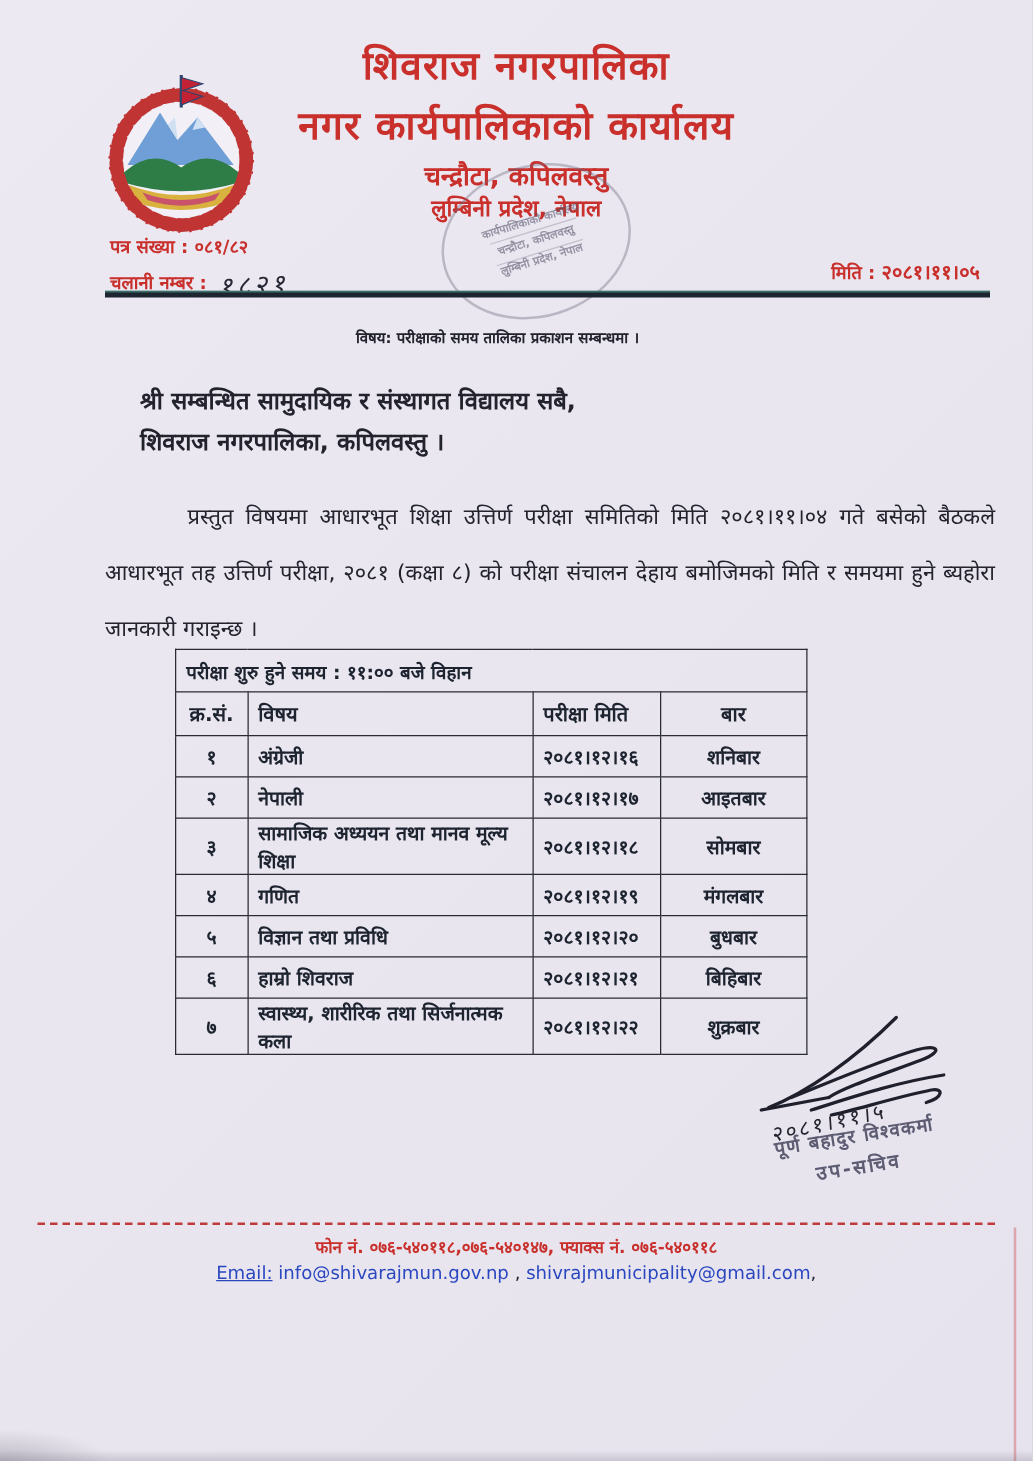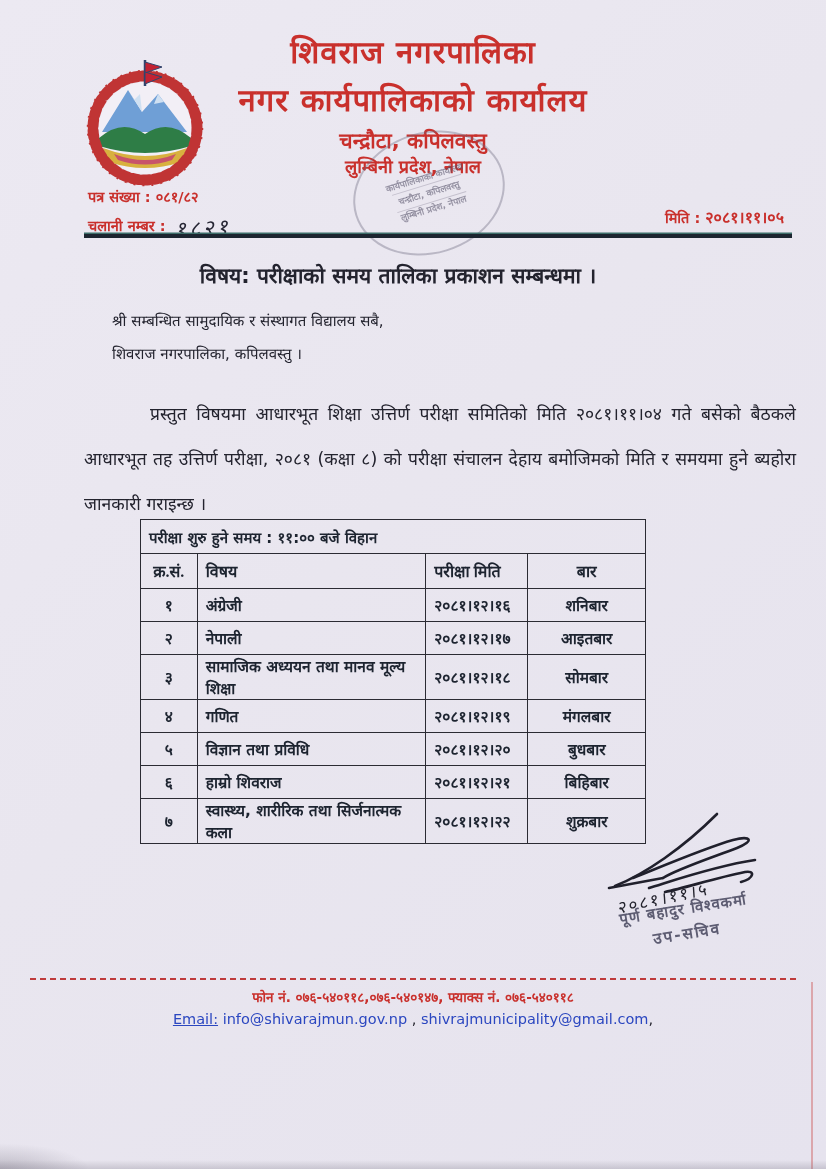--- a/index.html
+++ b/index.html
@@ -38,35 +38,35 @@
     display:inline-block;color:#262634;font-size:21px;font-weight:normal;
     transform:rotate(-3deg) skewX(-10deg);letter-spacing:3px;vertical-align:middle;margin-left:6px;
   }
   .meta-right{position:absolute;right:42px;top:206px;font-size:14.5px;font-weight:bold;color:#c9302c;}
   .meta-right .val{color:#c9302c;font-size:16px;}
   .rule{
     position:absolute;left:84px;top:234px;width:708px;height:4px;
     background:#1c2530;box-shadow:0 -1.5px 0 #3d6e6a;
   }
   
-  .subject{position:absolute;left:0;right:30px;top:261px;text-align:center;font-size:21px;font-weight:bold;color:#23232e;}
-  .recipient{position:absolute;left:112px;top:305px;font-size:15px;font-weight:normal;color:#23232e;line-height:33px;}
+  .subject{position:absolute;left:0;right:30px;top:261px;text-align:center;font-size:12px;font-weight:bold;color:#23232e;}
+  .recipient{position:absolute;left:112px;top:305px;font-size:19px;font-weight:bold;color:#23232e;line-height:33px;}
   .recipient .l2{}
   .body-para{
     position:absolute;left:84px;top:392px;width:712px;
     font-size:17.5px;color:#23232e;line-height:45px;text-indent:66px;text-align:justify;
   }
   
   .sched{position:absolute;left:140px;top:519px;width:506px;border-collapse:collapse;border-radius:10px;}
   .sched td,.sched th{
     border:1.6px solid #2b2b33;color:#1d2430;font-weight:bold;
     font-size:15.5px;padding:0 8px;height:32px;background:transparent;
   }
   .sched .caption-cell{text-align:left;font-size:15px;height:33px;}
-  .sched th{height:34px;font-size:16px;font-family:Liberation Serif, serif;}
+  .sched th{height:34px;font-size:16px;}
   .col-sn{width:42px;text-align:center;}
   .col-subj{width:252px;text-align:left;}
   .col-date{width:98px;text-align:left;}
   .col-day{width:114px;text-align:center;}
   
   .sig-block{position:absolute;left:575px;top:808px;width:240px;height:160px;}
   .sig-svg{position:absolute;left:30px;top:0;}
   .sig-date{
     position:absolute;left:42px;top:78px;font-size:17px;color:#23232d;
     transform:rotate(-12deg) skewX(-8deg);letter-spacing:2px;white-space:nowrap;

